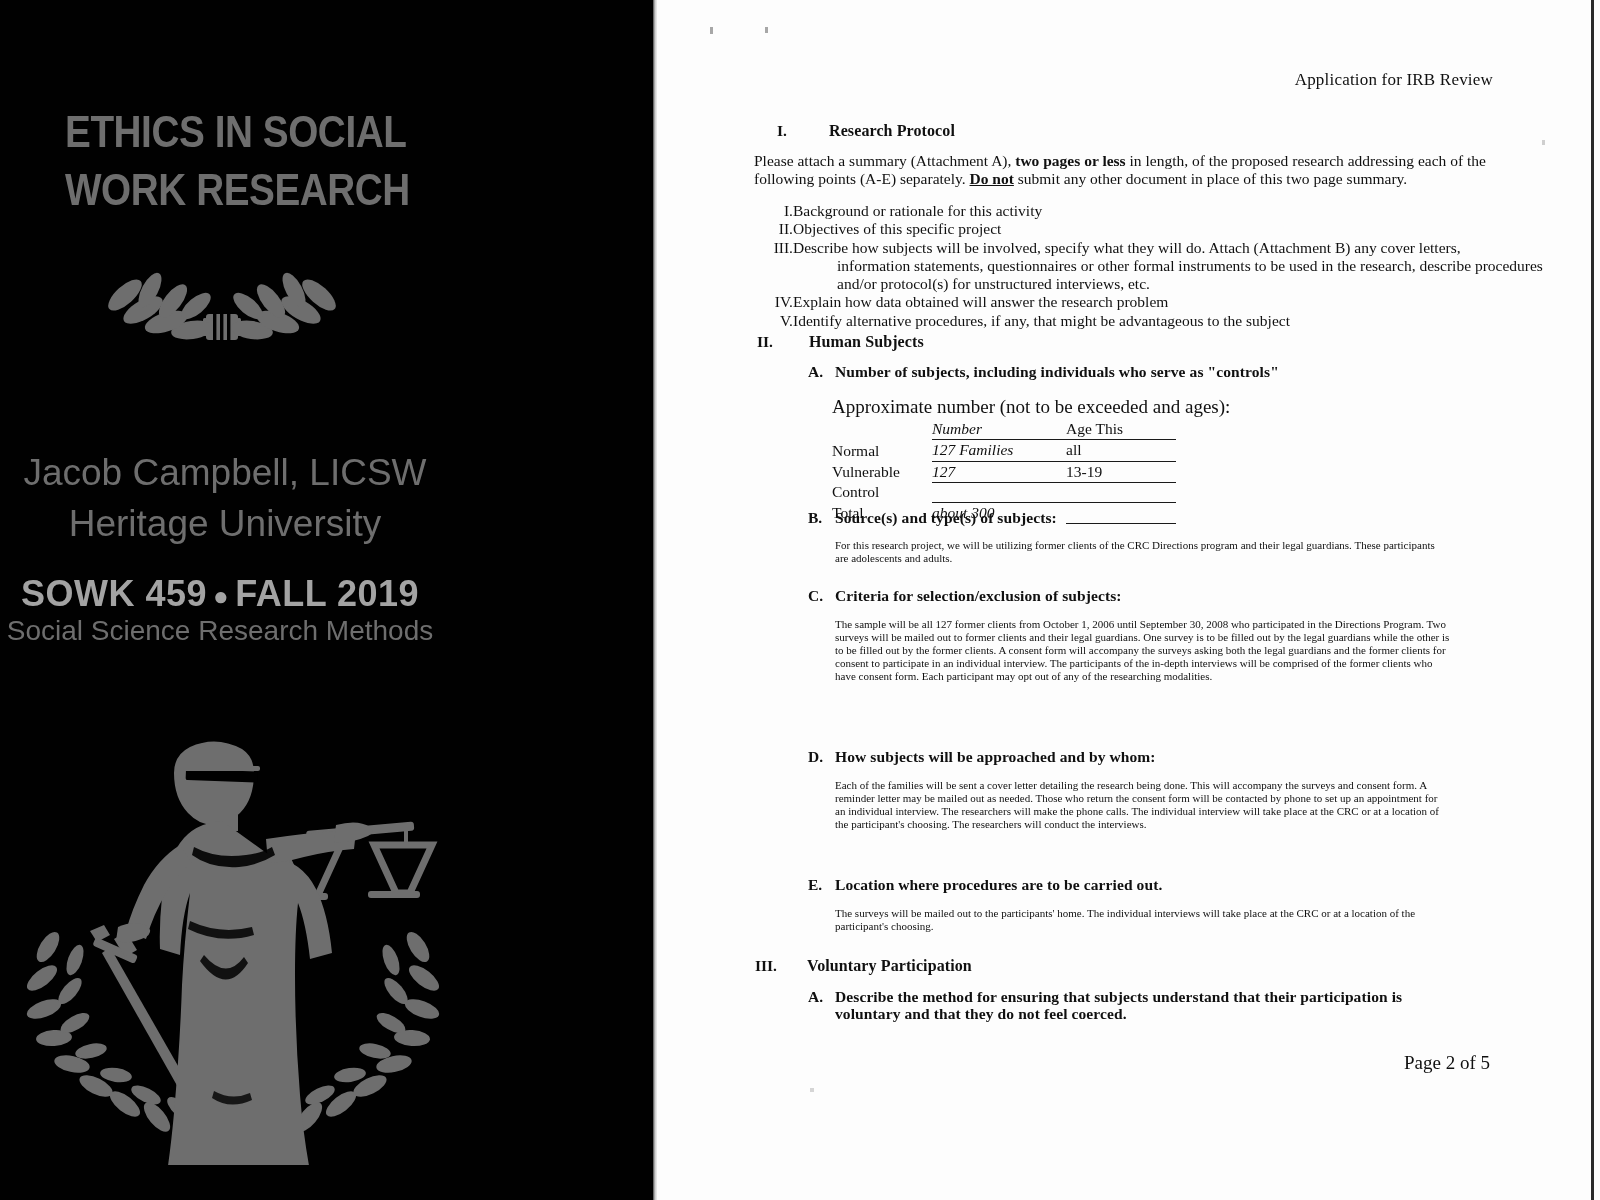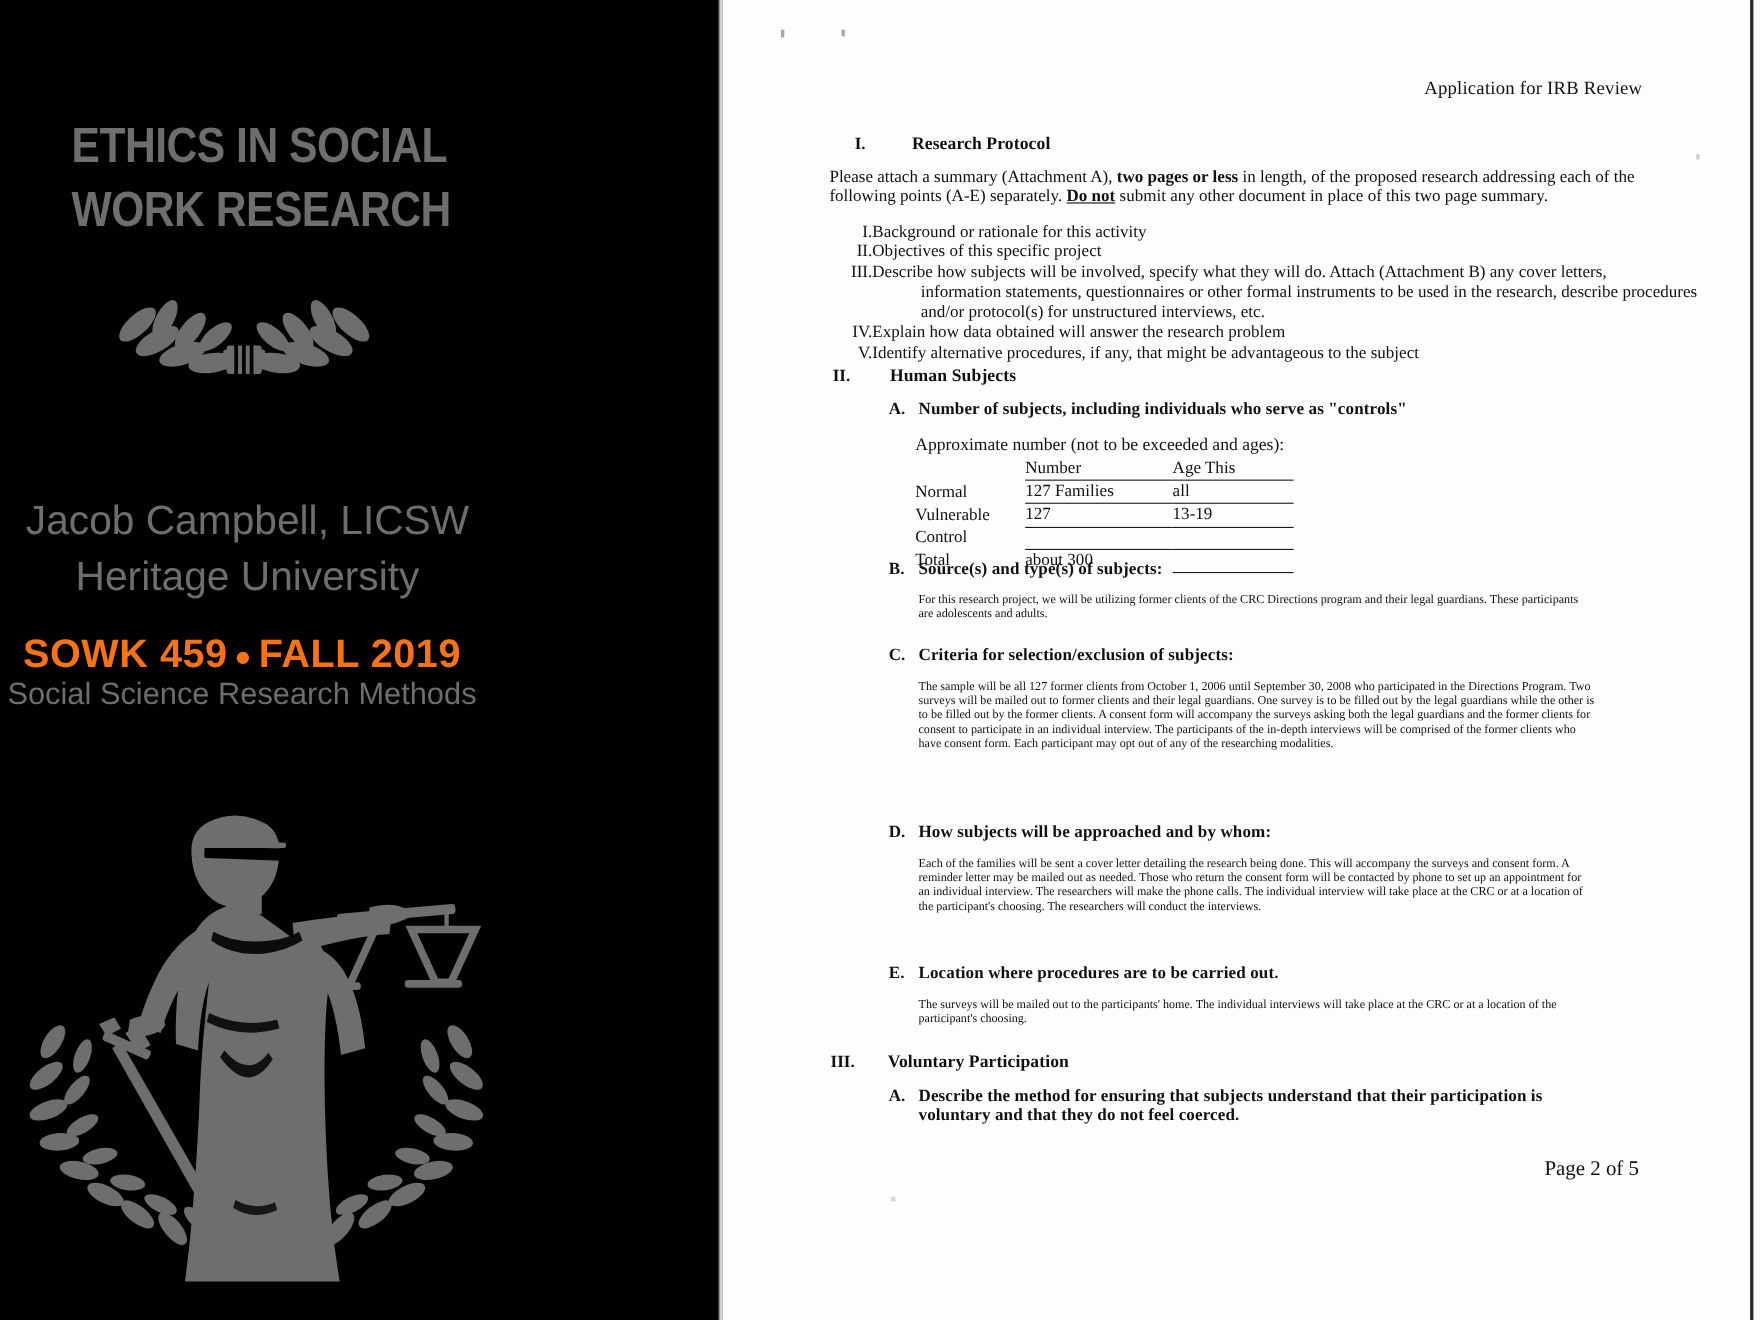--- a/index.html
+++ b/index.html
@@ -76,21 +76,21 @@
     line-height: 51px;
     white-space: pre-line;
   }
 
   .course-line {
     position: absolute;
     left: 0;
     top: 572px;
     width: 440px;
     text-align: center;
-    color: #f97316;
+    color: #a3a3a3;
     font-family: "Liberation Sans", sans-serif;
     font-weight: bold;
     font-size: 36px;
     line-height: 44px;
     letter-spacing: 0.5px;
   }
   .course-dot {
     font-size: 26px;
     vertical-align: middle;
     padding: 0 6px;
@@ -211,35 +211,36 @@
     font-size: 15.5px;
     letter-spacing: 0.1px;
   }
 
   .body-text {
     font-size: 11px;
     line-height: 1.18;
   }
 
   
-  .subj-table-caption { font-size: 16px; margin-bottom: 2px; }
+  .subj-table-caption { font-size: 19px; margin-bottom: 2px; }
   .subj-table {
     border-collapse: collapse;
     font-size: 15.5px;
   }
   .subj-table td {
     padding: 0 0 1px 0;
     vertical-align: bottom;
     line-height: 1.24;
   }
   .subj-table td.lbl { width: 96px; padding-right: 4px; }
   .subj-table td.num {
     width: 128px;
     border-bottom: 1.3px solid #1a1a1a;
     padding-right: 6px;
+    font-style: italic;
   }
   .subj-table td.age {
     width: 110px;
     border-bottom: 1.3px solid #1a1a1a;
   }
   .subj-table tr.headrow td.num,
   .subj-table tr.headrow td.age { border-bottom: 1.3px solid #1a1a1a; }
   .subj-table tr.total td.num { border-bottom: none; }
 
   .page-footer {

